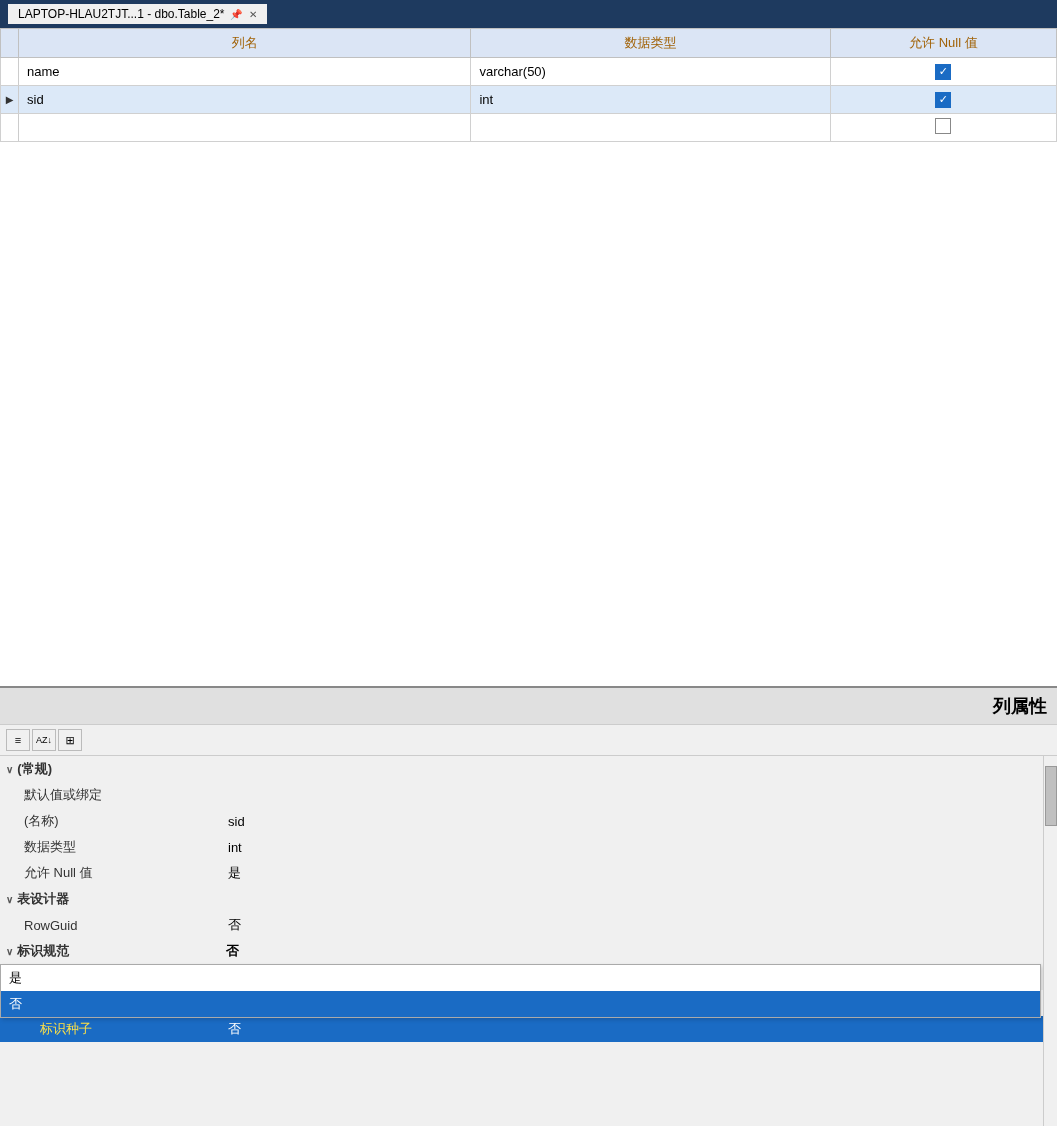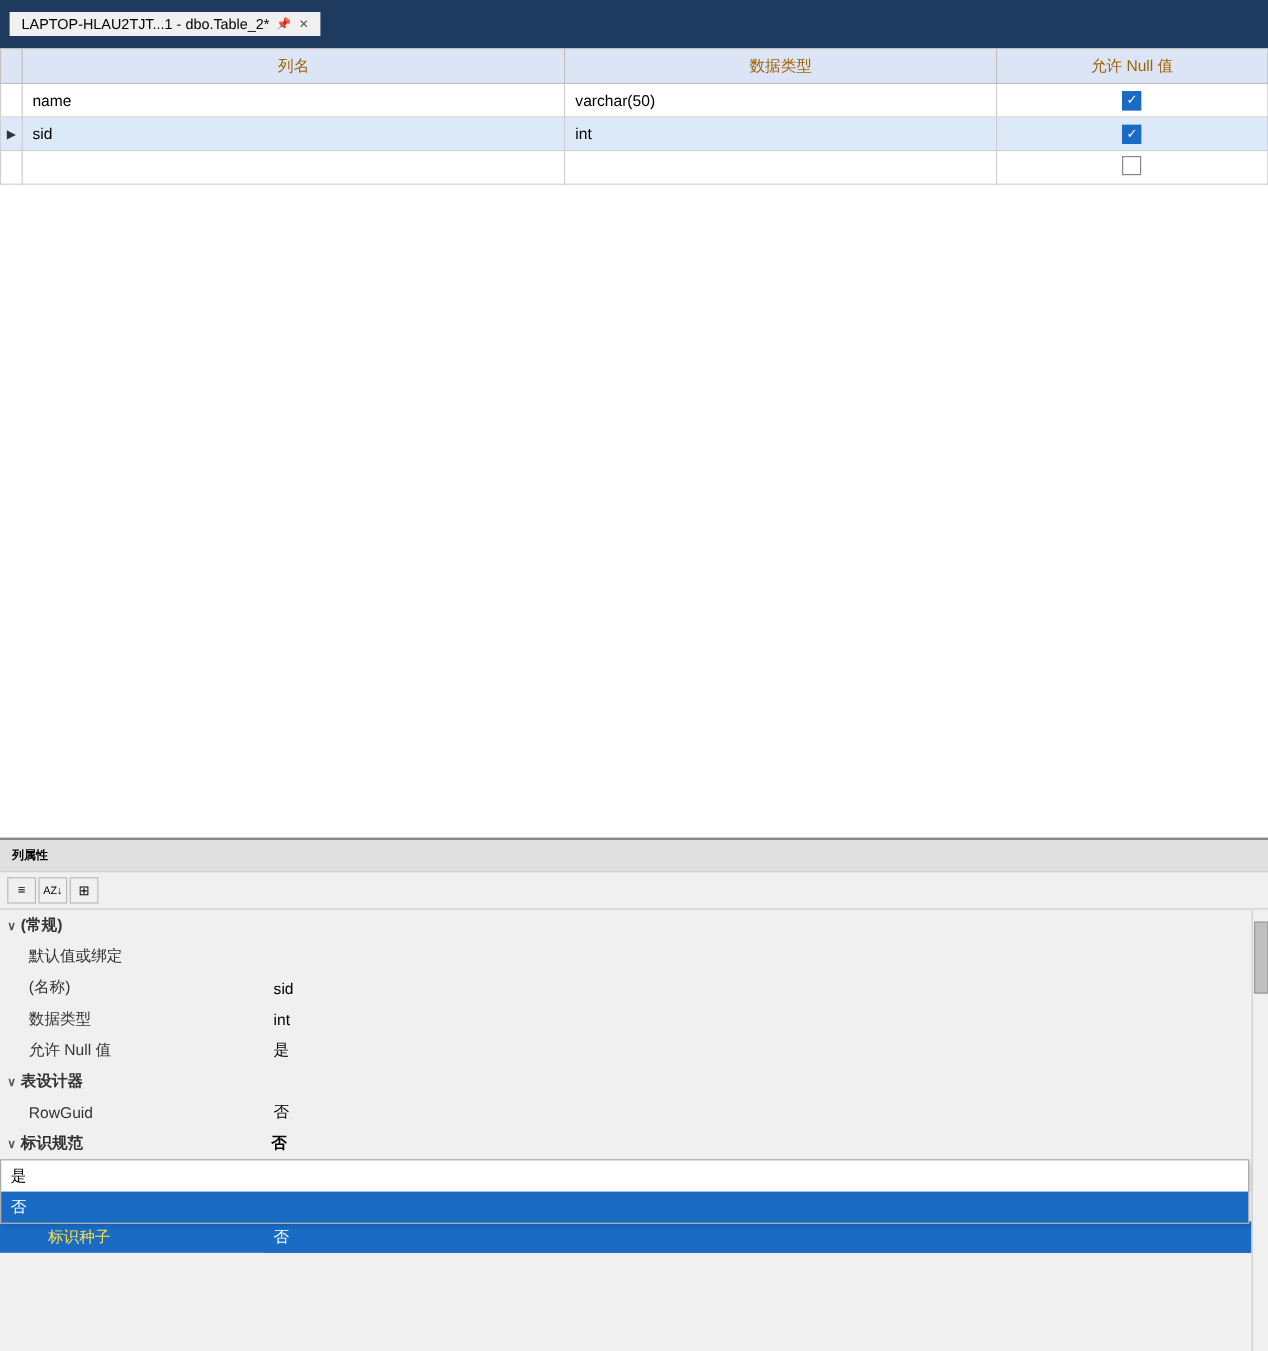--- a/index.html
+++ b/index.html
@@ -10,21 +10,21 @@
       color: #000;
       width: 1057px;
       height: 1126px;
       overflow: hidden;
     }
 
     
     .title-bar {
       background: #1e3a5f;
       color: #fff;
-      height: 40px;
+      height: 28px;
       display: flex;
       align-items: center;
       padding: 0 8px;
       font-size: 12px;
     }
     .title-bar .tab {
       background: #f0f0f0;
       color: #000;
       padding: 3px 10px;
       margin-right: 2px;
@@ -113,23 +113,24 @@
     
     .properties-panel {
       background: #f0f0f0;
       height: 466px;
       display: flex;
       flex-direction: column;
     }
     .properties-title {
       background: #e0e0e0;
       padding: 6px 10px;
-      font-size: 10px;
+      font-size: 18px;
       font-weight: bold;
       border-bottom: 1px solid #ccc;
+      text-align: right;
     }
     .properties-toolbar {
       background: #f0f0f0;
       padding: 4px 6px;
       display: flex;
       gap: 2px;
       border-bottom: 1px solid #ccc;
     }
     .toolbar-btn {
       width: 24px;

